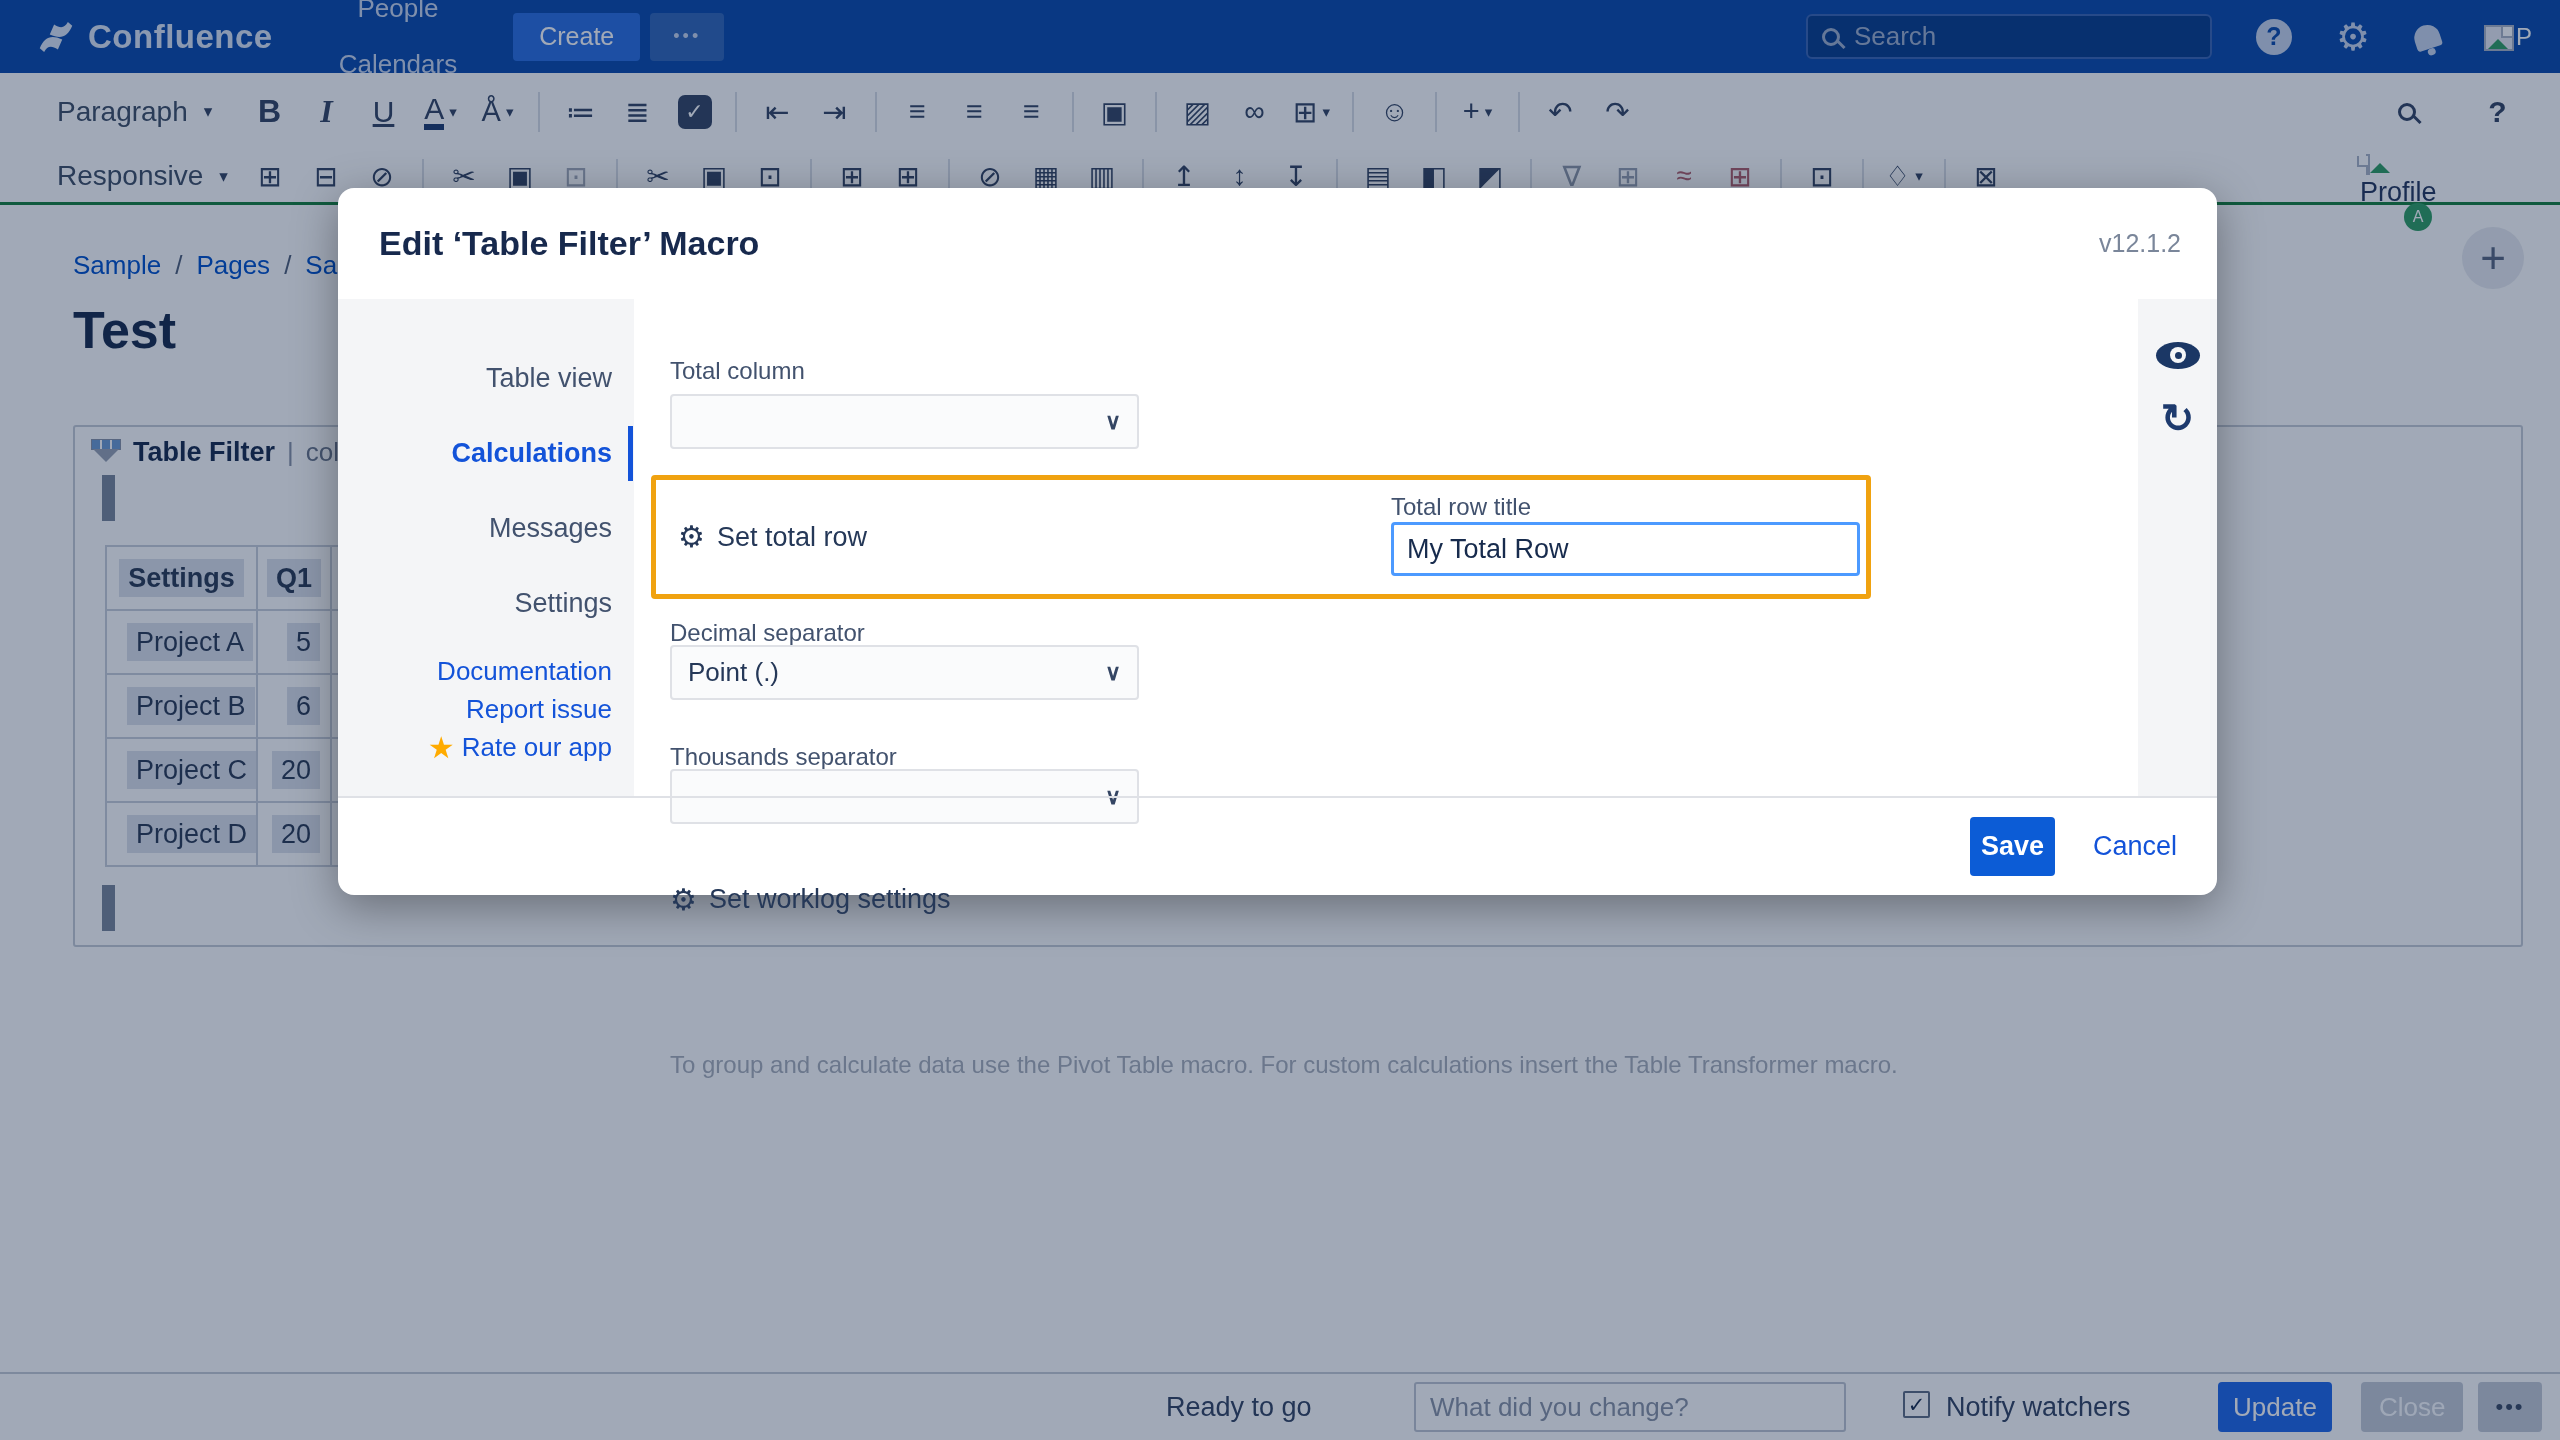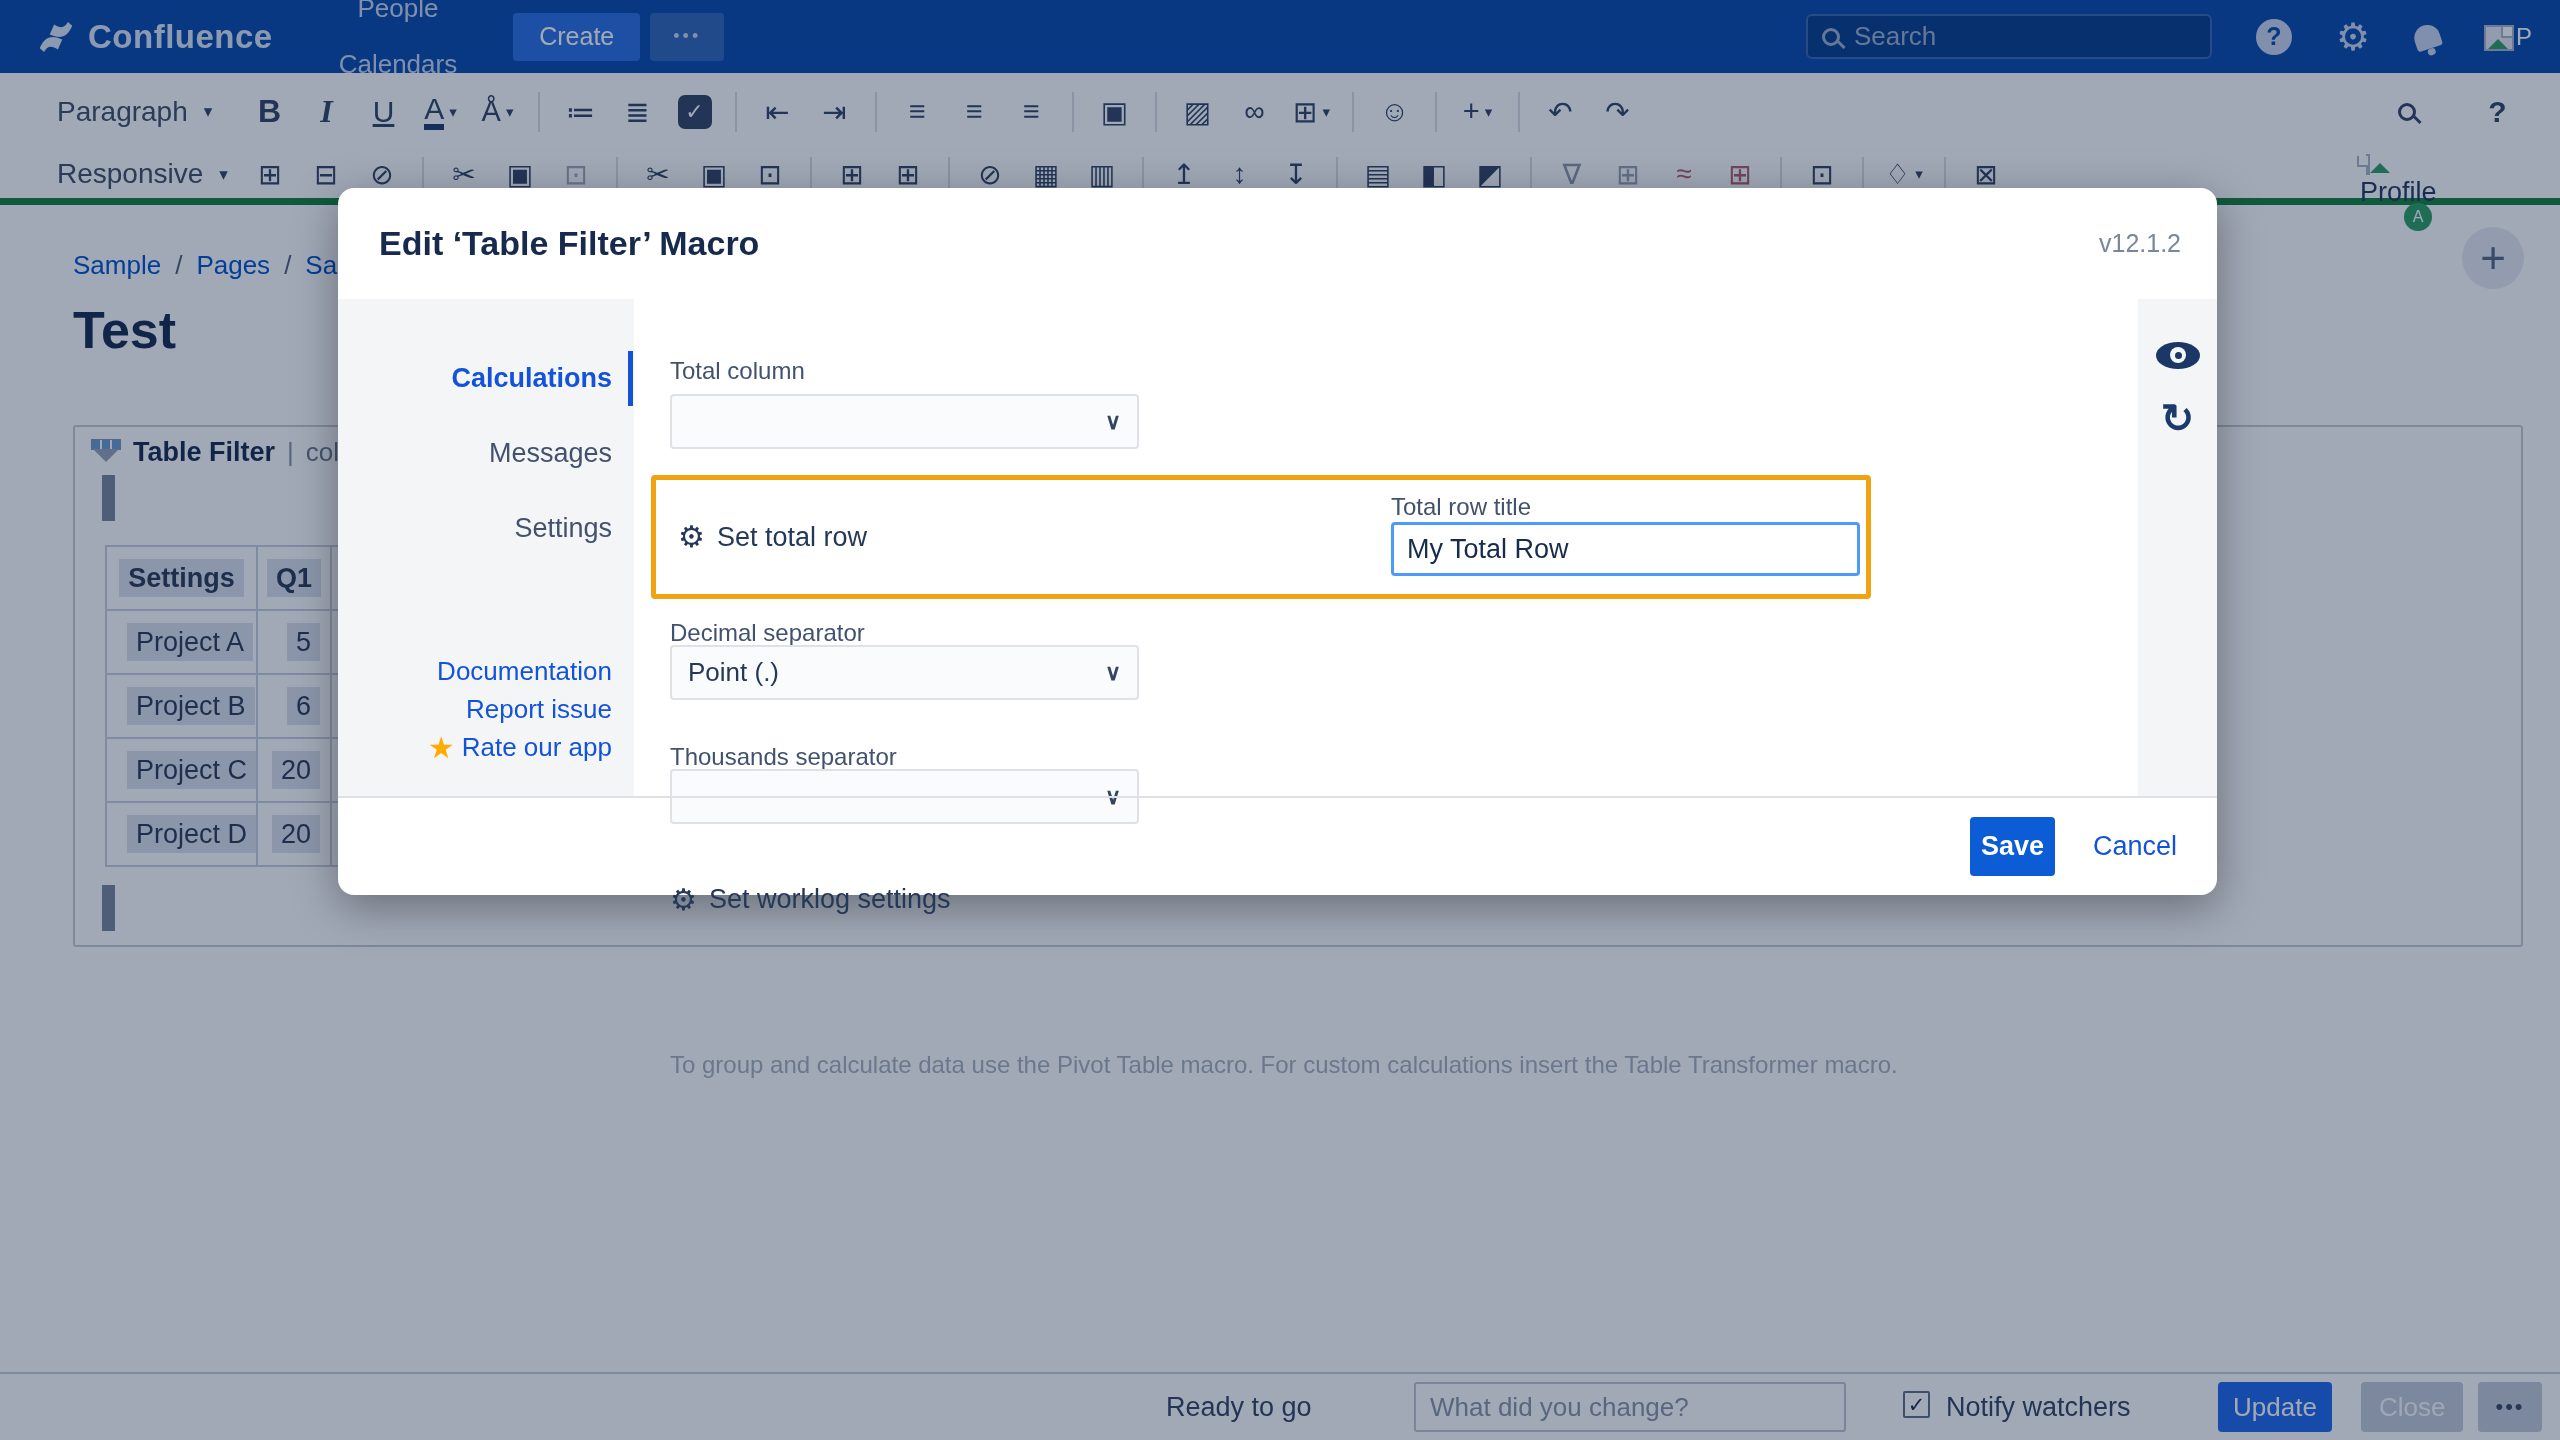--- a/index.html
+++ b/index.html
@@ -47,21 +47,21 @@
     border-bottom:10px solid #2F9E63; }
   .bimg::after { content:''; position:absolute; top:0; right:0; width:9px; height:9px;
     background:#fff; border-left:2px solid #AAB4C6; border-bottom:2px solid #AAB4C6; }
   .nav-avatar { display:flex; align-items:flex-end; gap:2px; cursor:pointer; }
   .nav-avatar .alt { color:#fff; font-size:24px; }
 
   
   .toolbar { display:flex; align-items:center; background:#fff; }
   .tb1 { position:absolute; top:73px; left:0; right:0; height:77px; padding-left:57px; }
   .tb2 { position:absolute; top:150px; left:0; right:0; height:55px; padding-left:57px;
-    border-bottom:7px solid #15803d; }
+    border-bottom:3px solid #15803d; }
   .tb-dd { display:flex; align-items:center; gap:16px; font-size:28px; color:#3F4F66;
     margin-right:14px; cursor:pointer; min-width:170px; }
   .tb-dd .chev { font-size:17px; color:#344563; }
   .tb-groups { display:flex; align-items:center; }
   .tb-item { min-width:57px; height:54px; display:flex; align-items:center; justify-content:center;
     font-size:29px; color:#344563; cursor:pointer; border-radius:4px; gap:5px; }
   .tb2 .tb-item { min-width:56px; height:46px; font-size:28px; }
   .tb-item .chev { font-size:15px; color:#344563; }
   .tb-sep { width:2px; height:40px; background:#D9DEE6; margin:0 12px; }
   .tb2 .tb-sep { height:34px; }
@@ -504,20 +504,23 @@
 <div class="blanket"></div>
 
 <section class="dialog">
   <div class="dlg-header">
     <span class="dlg-title">Edit ‘Table Filter’ Macro</span>
     <span class="dlg-version">v12.1.2</span>
   </div>
 
   <div class="dlg-side" id="dlg-side">
     <div id="side-items">
+        <div class="side-item">
+          <span>Table view</span>
+        </div>
         <div class="side-item selected">
           <span>Calculations</span>
           <span class="side-bar-ind"></span>
         </div>
         <div class="side-item">
           <span>Messages</span>
         </div>
         <div class="side-item">
           <span>Settings</span>
         </div>

